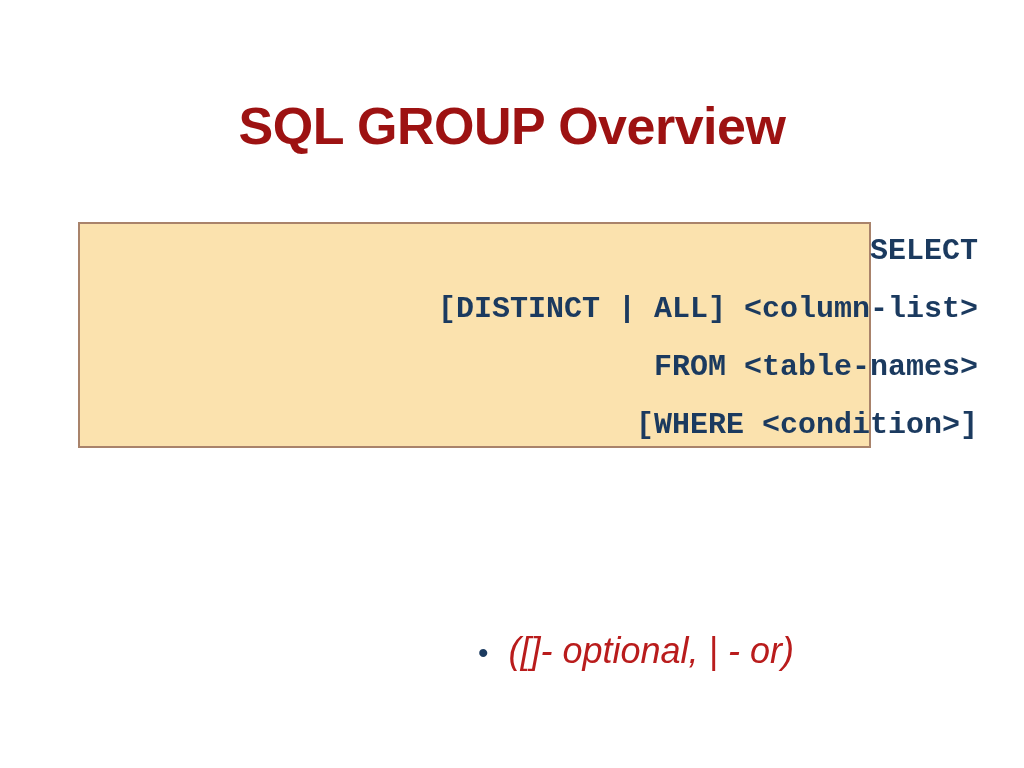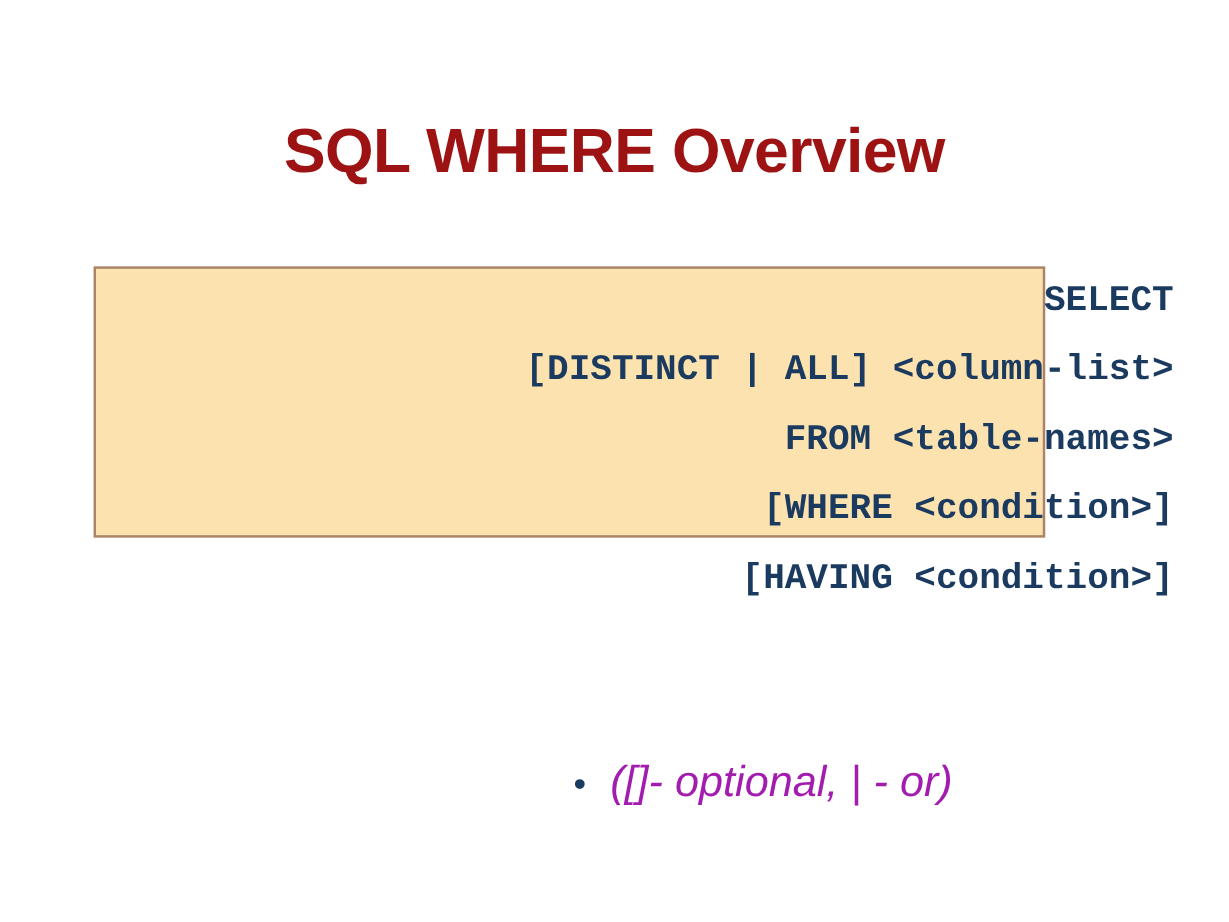--- a/index.html
+++ b/index.html
@@ -84,44 +84,43 @@
     align-items: baseline;
     white-space: nowrap;
   }
   .footnote-bullet {
     color: #1b3a5f;
     font-size: 30px;
     line-height: 46px;
     margin-right: 20px;
   }
   .footnote-text {
-    color: #a21caf;
+    color: #b91c1c;
     font-family: "Liberation Sans", sans-serif;
     font-style: italic;
     font-weight: normal;
     font-size: 36px;
     line-height: 46px;
     white-space: pre;
   }
 </style>
 </head>
 <body>
 
 <div class="slide">
 
-  <div class="slide-title">SQL WHERE Overview</div>
+  <div class="slide-title">SQL GROUP Overview</div>
 
   <div class="highlight-box"></div>
 
   <div class="code-lines">
     <div class="code-line">SELECT</div>
     <div class="code-line indent">[DISTINCT | ALL] &lt;column-list&gt;</div>
     <div class="code-line indent">FROM &lt;table-names&gt;</div>
     <div class="code-line indent">[WHERE &lt;condition&gt;]</div>
-    <div class="code-line outside">[HAVING &lt;condition&gt;]</div>
   </div>
 
   <div class="footnote-row">
     <span class="footnote-bullet">•</span>
     <span class="footnote-text">([]- optional, | - or)</span>
   </div>
 
 </div>
 
 </body></html>

